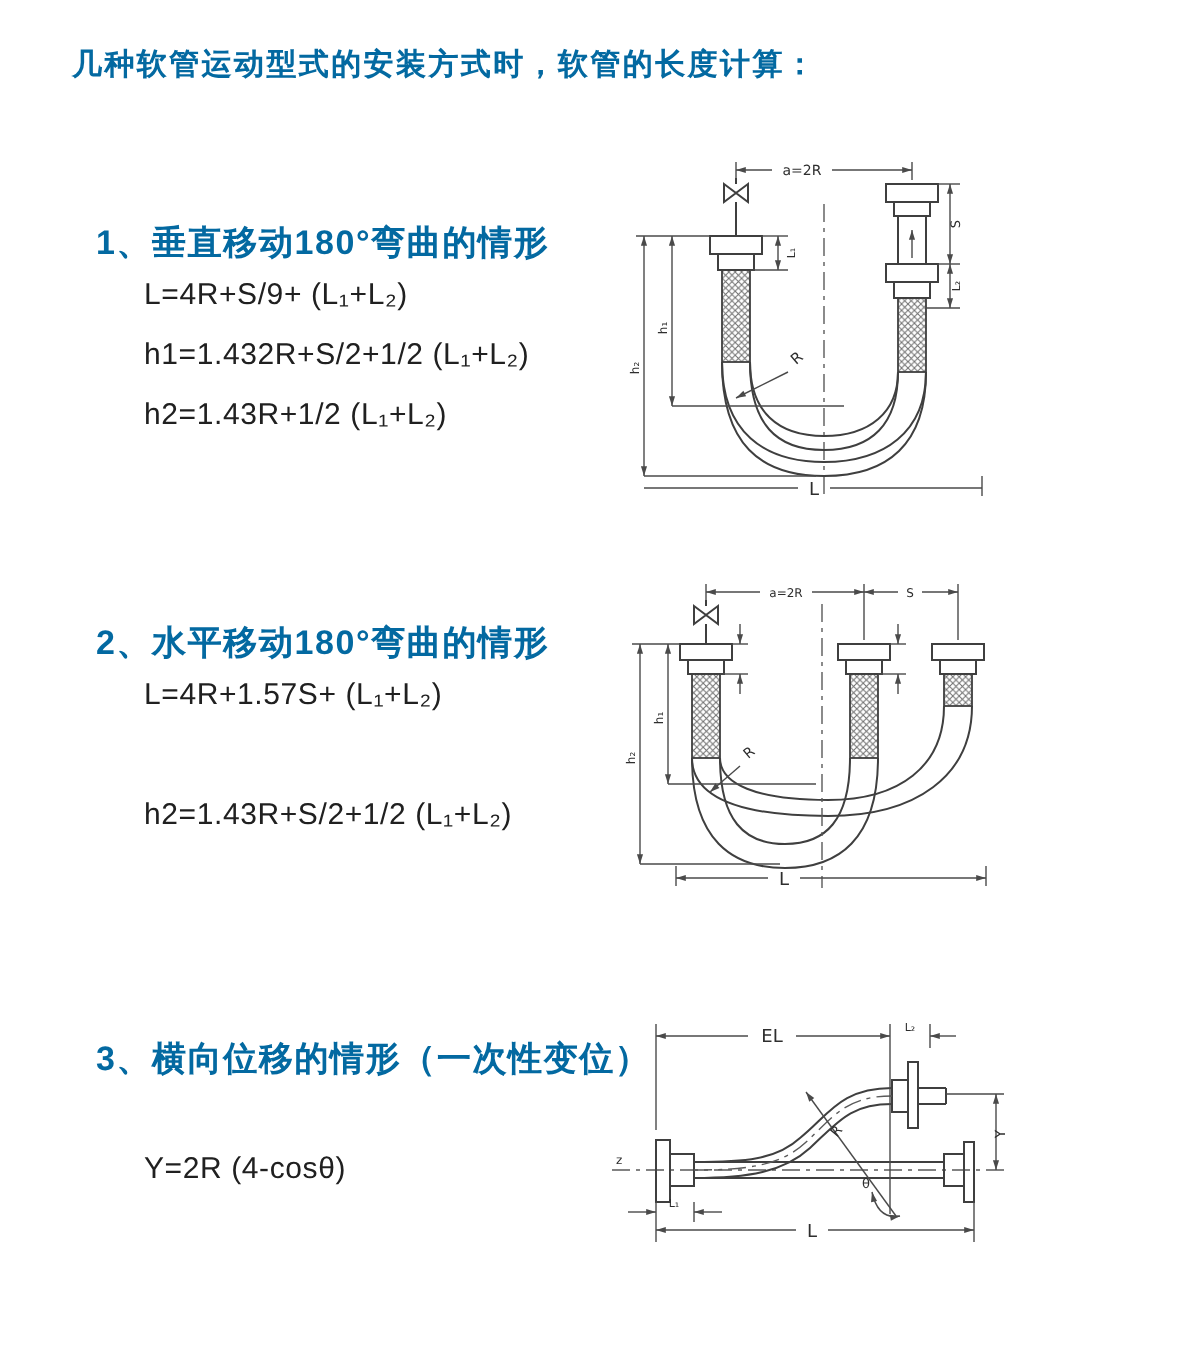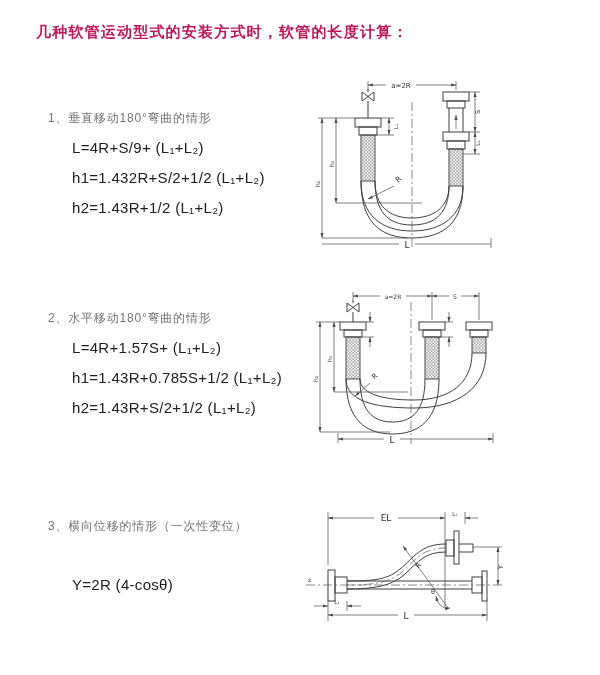--- a/index.html
+++ b/index.html
@@ -2,22 +2,22 @@
 <html><head>
 <meta charset="utf-8">
 <style>
   html,body{margin:0;padding:0}
   body{
     width:600px;height:675px;background:#ffffff;position:relative;overflow:hidden;
     font-family:"Liberation Sans","DejaVu Sans",sans-serif;color:#1e1e1e;
   }
   .page{position:absolute;inset:0;background:#fff}
   .t{position:absolute;white-space:nowrap}
-  .title{font-size:15px;font-weight:600;letter-spacing:1.2px;color:#be185d}
-  .heading{font-size:12px;font-weight:400;letter-spacing:.8px;color:#737373}
+  .title{font-size:15px;font-weight:600;letter-spacing:1.2px;color:#0369a1}
+  .heading{font-size:17px;font-weight:700;letter-spacing:.8px;color:#0369a1}
   .formula{font-size:15px;letter-spacing:.3px;color:#202020;font-family:"Liberation Sans","DejaVu Sans",sans-serif}
   svg{position:absolute}
   svg text{font-family:"DejaVu Sans",sans-serif;fill:#2e2e2e;stroke:none}
   .dr{stroke:#3f3f3f;fill:none;stroke-width:1}
   .dim{stroke:#4a4a4a;fill:none;stroke-width:.7}
   .cl{stroke:#5a5a5a;fill:none;stroke-width:.7;stroke-dasharray:9 3 2 3}
   .braid{fill:url(#hb);stroke:#3f3f3f;stroke-width:.9}
 </style>
 </head>
 <body>
@@ -26,21 +26,20 @@
 
   <div class="t title" style="left:36px;top:23px">几种软管运动型式的安装方式时，软管的长度计算：</div>
 
   <div class="t heading" style="left:48px;top:110px">1、垂直移动180°弯曲的情形</div>
   <div class="t formula" style="left:72px;top:139px">L=4R+S/9+ (L₁+L₂)</div>
   <div class="t formula" style="left:72px;top:169px">h1=1.432R+S/2+1/2 (L₁+L₂)</div>
   <div class="t formula" style="left:72px;top:199px">h2=1.43R+1/2 (L₁+L₂)</div>
 
   <div class="t heading" style="left:48px;top:310px">2、水平移动180°弯曲的情形</div>
   <div class="t formula" style="left:72px;top:339px">L=4R+1.57S+ (L₁+L₂)</div>
-  <div class="t formula" style="left:72px;top:369px">h1=1.43R+0.785S+1/2 (L₁+L₂)</div>
   <div class="t formula" style="left:72px;top:399px">h2=1.43R+S/2+1/2 (L₁+L₂)</div>
 
   <div class="t heading" style="left:48px;top:518px">3、横向位移的情形（一次性变位）</div>
   <div class="t formula" style="left:72px;top:576px">Y=2R (4-cosθ)</div>
 
   <svg style="left:310px;top:72px" width="280" height="182" viewBox="0 0 280 182">
     <defs>
       <marker id="ar" viewBox="0 0 8 6" refX="7.5" refY="3" markerWidth="8" markerHeight="6" orient="auto-start-reverse">
         <path d="M0.5,0.8 L7.5,3 L0.5,5.2 Z" fill="#4a4a4a"></path>
       </marker>

